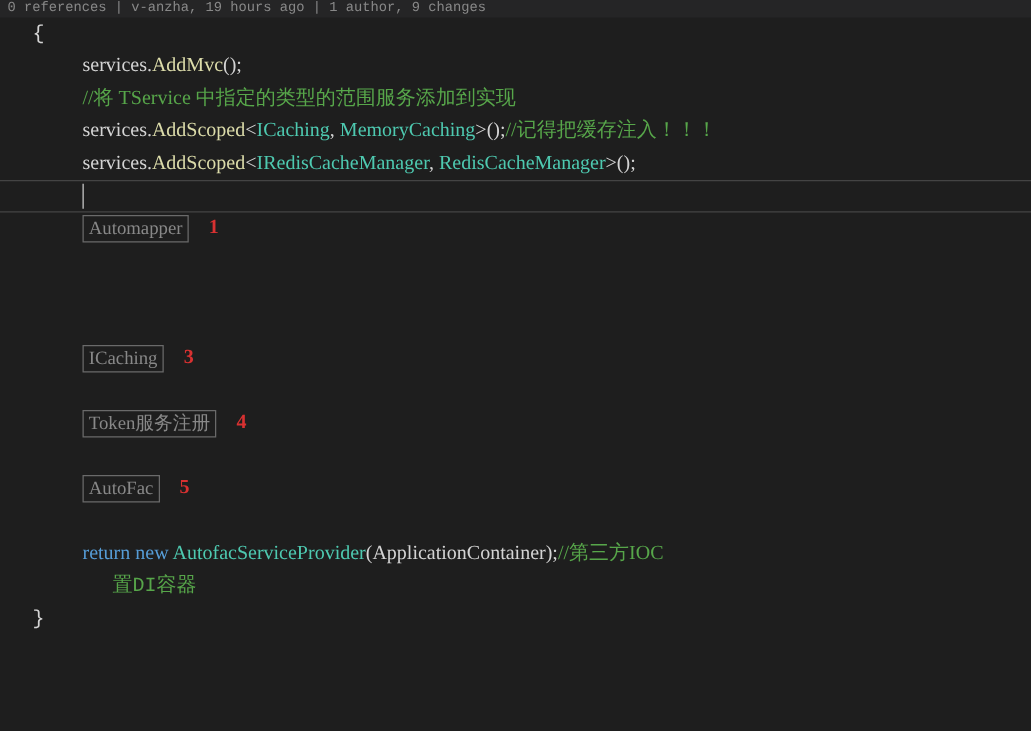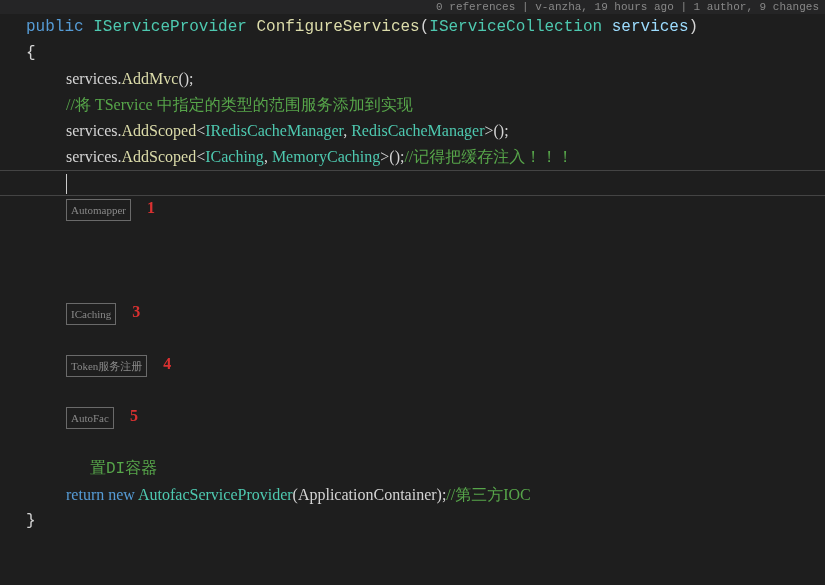--- a/index.html
+++ b/index.html
@@ -16,21 +16,20 @@
       height: 585px;
       overflow: hidden;
       position: relative;
     }
     .codelens {
       color: #888;
       font-size: 11px;
       padding: 1px 6px;
       background: #252526;
       border-bottom: none;
-      text-align: right;
     }
     .editor {
       position: relative;
       padding-left: 6px;
     }
     .line {
       line-height: 26px;
       white-space: pre;
       position: relative;
     }
@@ -63,21 +62,21 @@
       height: 20px;
       background: #ccc;
       vertical-align: middle;
     }
     .region-box {
       display: inline-block;
       border: 1px solid #6a6a6a;
       color: #888;
       padding: 0 4px;
       line-height: 20px;
-      font-size: 11px;
+      font-size: 15px;
       background: transparent;
     }
     .anno {
       color: #d83131;
       font-weight: bold;
       font-size: 16px;
       margin-left: 16px;
       position: relative;
       top: -1px;
     }
@@ -89,48 +88,47 @@
 <div class="codelens">
   <span>0 references</span>
   <span> | </span>
   <span>v-anzha, 19 hours ago</span>
   <span> | </span>
   <span>1 author, 9 changes</span>
 </div>
 
 <div class="editor">
 
-  <div class="line indent1"><span class="kw">public</span> <span class="type">IServiceProvider</span> <span class="method">ConfigureServices</span><span class="punct">(</span><span class="type">IServiceCollection</span> <span class="param">services</span><span class="punct">)</span></div>
 
   <div class="line indent1"><span class="punct">{</span></div>
 
   <div class="line indent2"><span class="punct">services</span><span class="punct">.</span><span class="method">AddMvc</span><span class="punct">();</span></div>
 
   <div class="line indent2"><span class="comment">//将 TService 中指定的类型的范围服务添加到实现</span></div>
 
+  <div class="line indent2"><span class="punct">services</span><span class="punct">.</span><span class="method">AddScoped</span><span class="punct">&lt;</span><span class="type">ICaching</span><span class="punct">, </span><span class="type">MemoryCaching</span><span class="punct">&gt;();</span><span class="comment">//记得把缓存注入！！！</span></div>
+
   <div class="line indent2"><span class="punct">services</span><span class="punct">.</span><span class="method">AddScoped</span><span class="punct">&lt;</span><span class="type">IRedisCacheManager</span><span class="punct">, </span><span class="type">RedisCacheManager</span><span class="punct">&gt;();</span></div>
-
-  <div class="line indent2"><span class="punct">services</span><span class="punct">.</span><span class="method">AddScoped</span><span class="punct">&lt;</span><span class="type">ICaching</span><span class="punct">, </span><span class="type">MemoryCaching</span><span class="punct">&gt;();</span><span class="comment">//记得把缓存注入！！！</span></div>
 
   <div class="line indent2 caret-line"><span class="caret"></span></div>
 
   <div class="line indent2"><span class="region-box">Automapper</span><span class="anno">1</span></div>
   <div class="blank"></div>
 
   <div class="blank"></div>
 
   <div class="blank"></div>
 
   <div class="line indent2"><span class="region-box">ICaching</span><span class="anno">3</span></div>
   <div class="blank"></div>
 
   <div class="line indent2"><span class="region-box">Token服务注册</span><span class="anno">4</span></div>
   <div class="blank"></div>
 
   <div class="line indent2"><span class="region-box">AutoFac</span><span class="anno">5</span></div>
   <div class="blank"></div>
 
+  <div class="line indent2"><span class="kw">return</span> <span class="kw">new</span> <span class="type">AutofacServiceProvider</span><span class="punct">(</span><span class="punct">ApplicationContainer</span><span class="punct">);</span><span class="comment">//第三方IOC</span></div>
   <div class="line indent3"><span class="comment">置DI容器</span></div>
-  <div class="line indent2"><span class="kw">return</span> <span class="kw">new</span> <span class="type">AutofacServiceProvider</span><span class="punct">(</span><span class="punct">ApplicationContainer</span><span class="punct">);</span><span class="comment">//第三方IOC</span></div>
 
   <div class="line indent1"><span class="punct">}</span></div>
 
 </div>
 
 </body></html>

